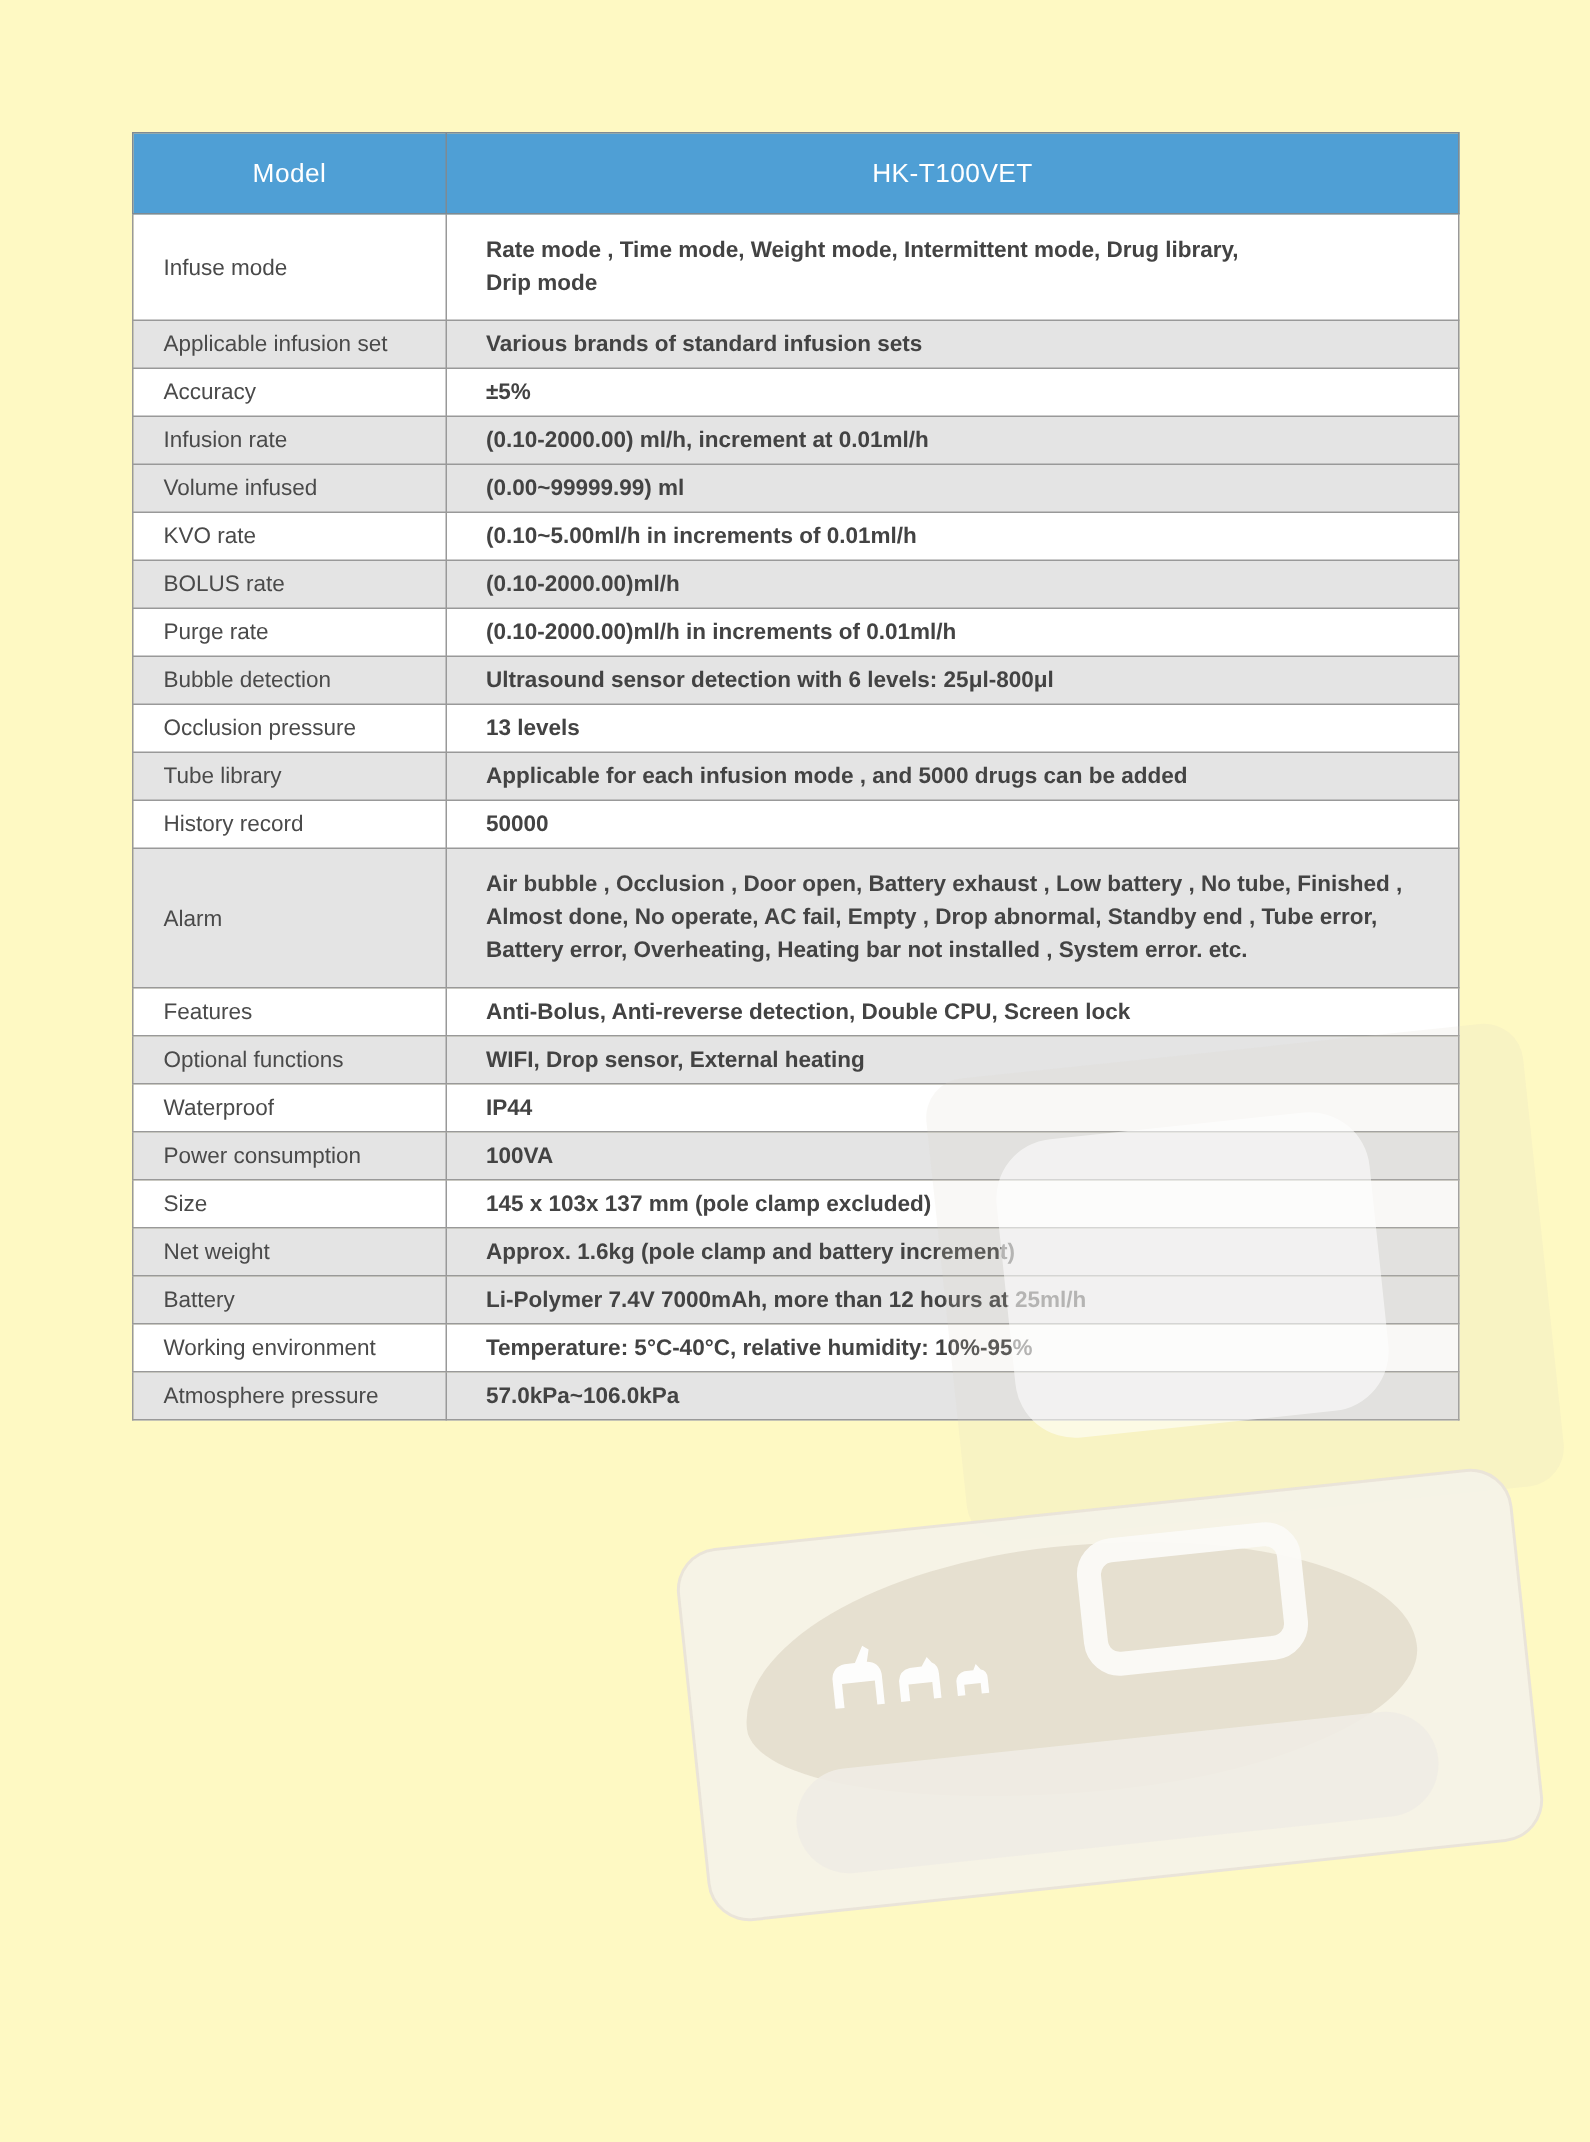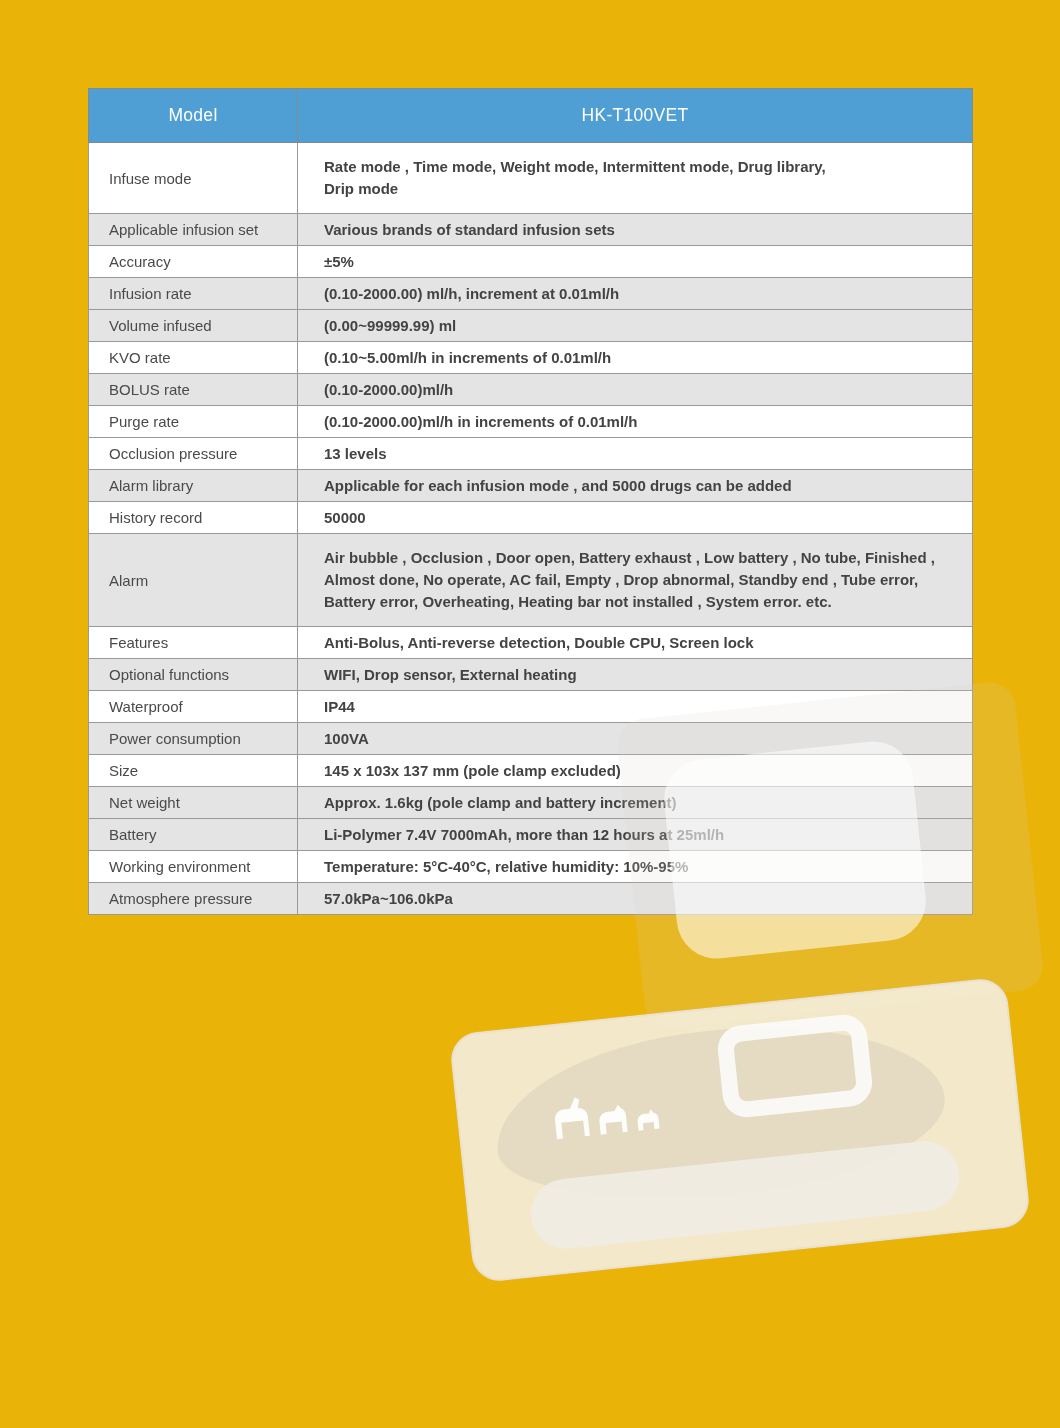--- a/index.html
+++ b/index.html
@@ -10,21 +10,21 @@
     --border:#999999;
     --label-text:#4a4a4a;
     --value-text:#434343;
   }
   *{margin:0;padding:0;box-sizing:border-box;}
   html,body{background:#ffffff;}
   body{
     width:1060px;height:1428px;position:relative;overflow:hidden;
     font-family:"Liberation Sans", sans-serif;
   }
-  .page{position:absolute;inset:0;background:#eab308;}
+  .page{position:absolute;inset:0;background:#fef9c3;}
 
   
   table.spec-table{
     position:absolute;left:88px;top:88px;width:885px;
     border-collapse:collapse;table-layout:fixed;
     z-index:1;
   }
   .spec-table col.c1{width:209px;}
   .spec-table th{
     background:var(--header-bg,#4f9fd5);
@@ -136,26 +136,30 @@
       <td class="value">(0.10~5.00ml/h in increments of 0.01ml/h</td>
     </tr>
         <tr class="shaded">
       <td class="label">BOLUS rate</td>
       <td class="value">(0.10-2000.00)ml/h</td>
     </tr>
         <tr>
       <td class="label">Purge rate</td>
       <td class="value">(0.10-2000.00)ml/h in increments of 0.01ml/h</td>
     </tr>
+        <tr class="shaded">
+      <td class="label">Bubble detection</td>
+      <td class="value">Ultrasound sensor detection with 6 levels: 25μl-800μl</td>
+    </tr>
         <tr>
       <td class="label">Occlusion pressure</td>
       <td class="value">13 levels</td>
     </tr>
         <tr class="shaded">
-      <td class="label">Alarm library</td>
+      <td class="label">Tube library</td>
       <td class="value">Applicable for each infusion mode , and 5000 drugs can be added</td>
     </tr>
         <tr>
       <td class="label">History record</td>
       <td class="value">50000</td>
     </tr>
         <tr class="shaded tall">
       <td class="label">Alarm</td>
       <td class="value">Air bubble , Occlusion , Door open, Battery exhaust , Low battery , No tube, Finished ,
 Almost done, No operate, AC fail, Empty , Drop abnormal, Standby end , Tube error,

